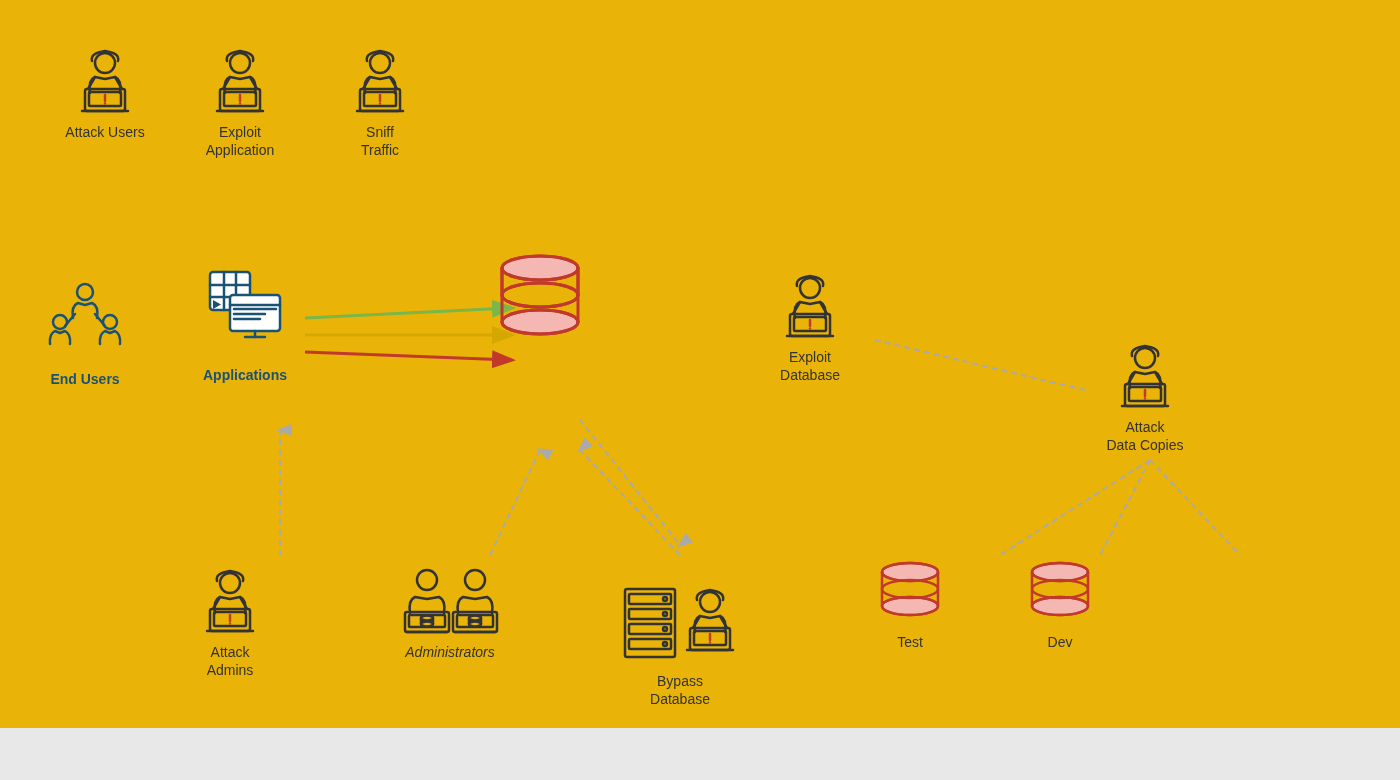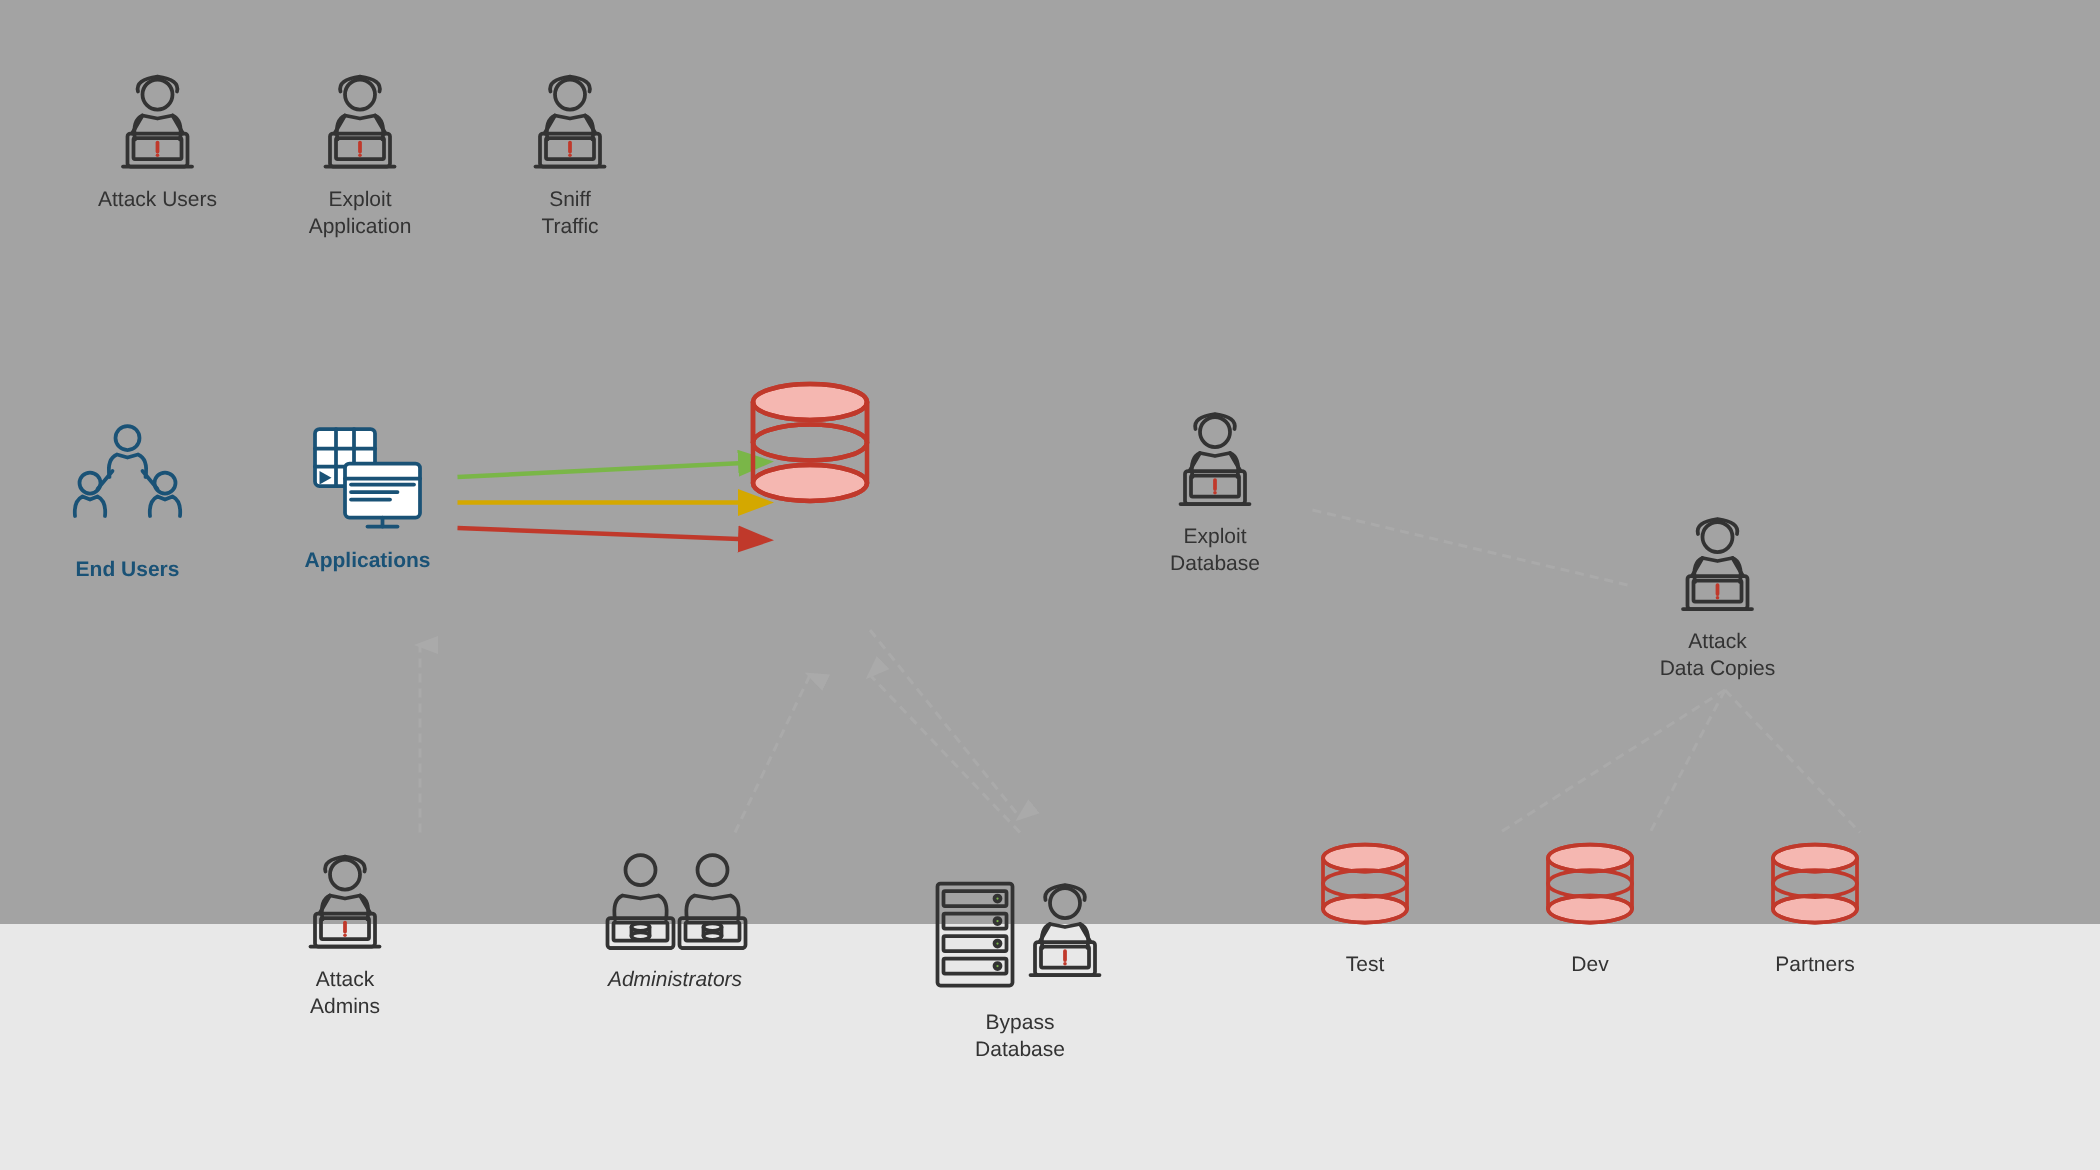--- a/index.html
+++ b/index.html
@@ -6,23 +6,23 @@
     body {
       background: #e8e8e8;
       font-family: 'Segoe UI', Arial, sans-serif;
       width: 1400px;
       height: 780px;
       overflow: hidden;
       position: relative;
     }
     .diagram {
       width: 1400px;
-      height: 616px;
+      height: 728px;
       position: relative;
-      background: #a3a3a3;
+      background: #eab308;
     }
     .node {
       position: absolute;
       display: flex;
       flex-direction: column;
       align-items: center;
       text-align: center;
     }
     .node-icon {
       margin-bottom: 8px;
@@ -183,21 +183,21 @@
           <path d="M55,64 Q54,54 60,51 L65,53 L70,51 Q76,54 75,64"></path>
 
           <line x1="30" y1="34" x2="20" y2="46"></line>
           <line x1="50" y1="34" x2="60" y2="46"></line>
         </g>
       </svg>
     </div>
     <div class="node-label blue">End Users</div>
   </div>
 
-  <div class="node" style="left:185px; top:281px; width:120px;">
+  <div class="node" style="left:185px; top:267px; width:120px;gap:16px;">
     <div class="node-icon">
       <svg class="icon-svg" width="80" height="75" viewBox="0 0 80 75">
         <g stroke="#1a5276" stroke-width="2.5" fill="none" stroke-linecap="round" stroke-linejoin="round">
 
           <rect x="5" y="5" width="40" height="38" rx="3" fill="white" stroke="#1a5276"></rect>
 
           <line x1="19" y1="5" x2="19" y2="43"></line>
           <line x1="31" y1="5" x2="31" y2="43"></line>
           <line x1="5" y1="18" x2="45" y2="18"></line>
           <line x1="5" y1="30" x2="45" y2="30"></line>
@@ -394,30 +394,14 @@
           <line x1="65" y1="12" x2="65" y2="46"></line>
           <ellipse cx="37" cy="46" rx="28" ry="9" fill="#f5b7b1"></ellipse>
           <ellipse cx="37" cy="46" rx="28" ry="9"></ellipse>
           <ellipse cx="37" cy="29" rx="28" ry="9"></ellipse>
         </g>
       </svg>
     </div>
     <div class="node-label">Dev</div>
   </div>
 
-  <div class="node" style="left:1170px; top:560px; width:80px;">
-    <div class="node-icon">
-      <svg class="icon-svg" width="75" height="65" viewBox="0 0 75 65">
-        <g stroke="#c0392b" stroke-width="2.5" fill="none">
-          <ellipse cx="37" cy="12" rx="28" ry="9" fill="#f5b7b1"></ellipse>
-          <ellipse cx="37" cy="12" rx="28" ry="9"></ellipse>
-          <line x1="9" y1="12" x2="9" y2="46"></line>
-          <line x1="65" y1="12" x2="65" y2="46"></line>
-          <ellipse cx="37" cy="46" rx="28" ry="9" fill="#f5b7b1"></ellipse>
-          <ellipse cx="37" cy="46" rx="28" ry="9"></ellipse>
-          <ellipse cx="37" cy="29" rx="28" ry="9"></ellipse>
-        </g>
-      </svg>
-    </div>
-    <div class="node-label">Partners</div>
-  </div>
 
 </div>
 
 </body></html>

